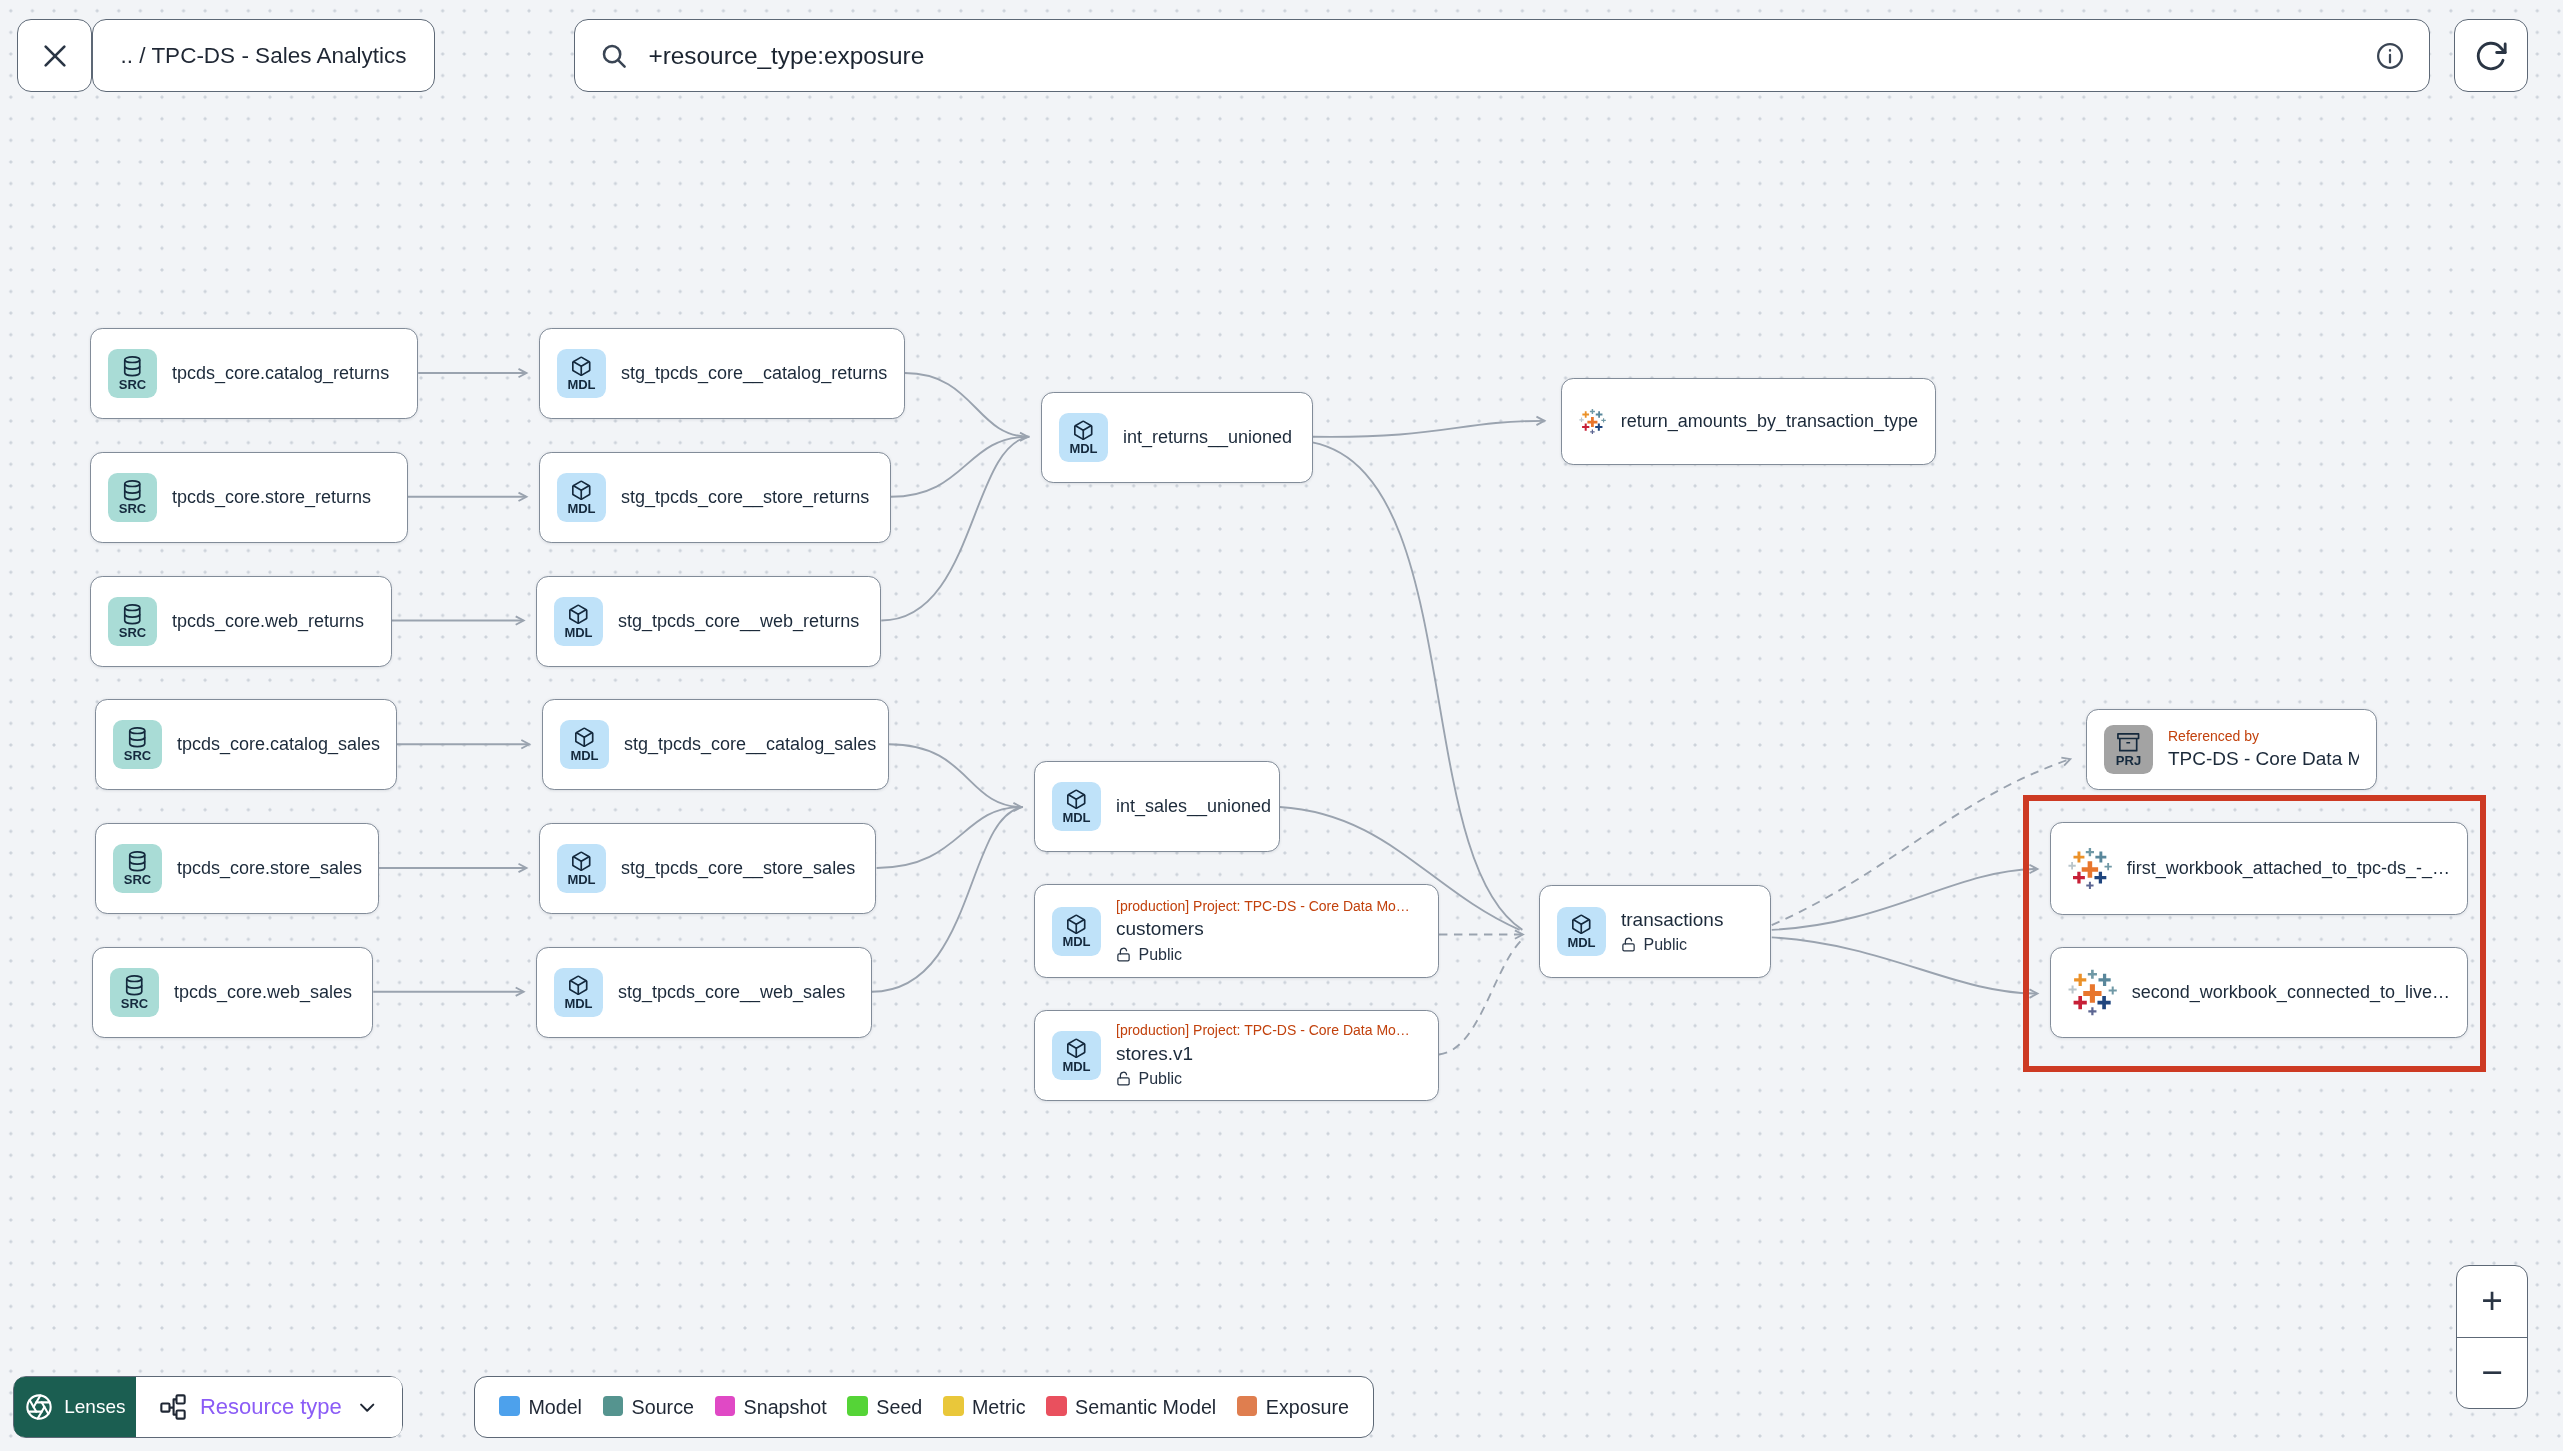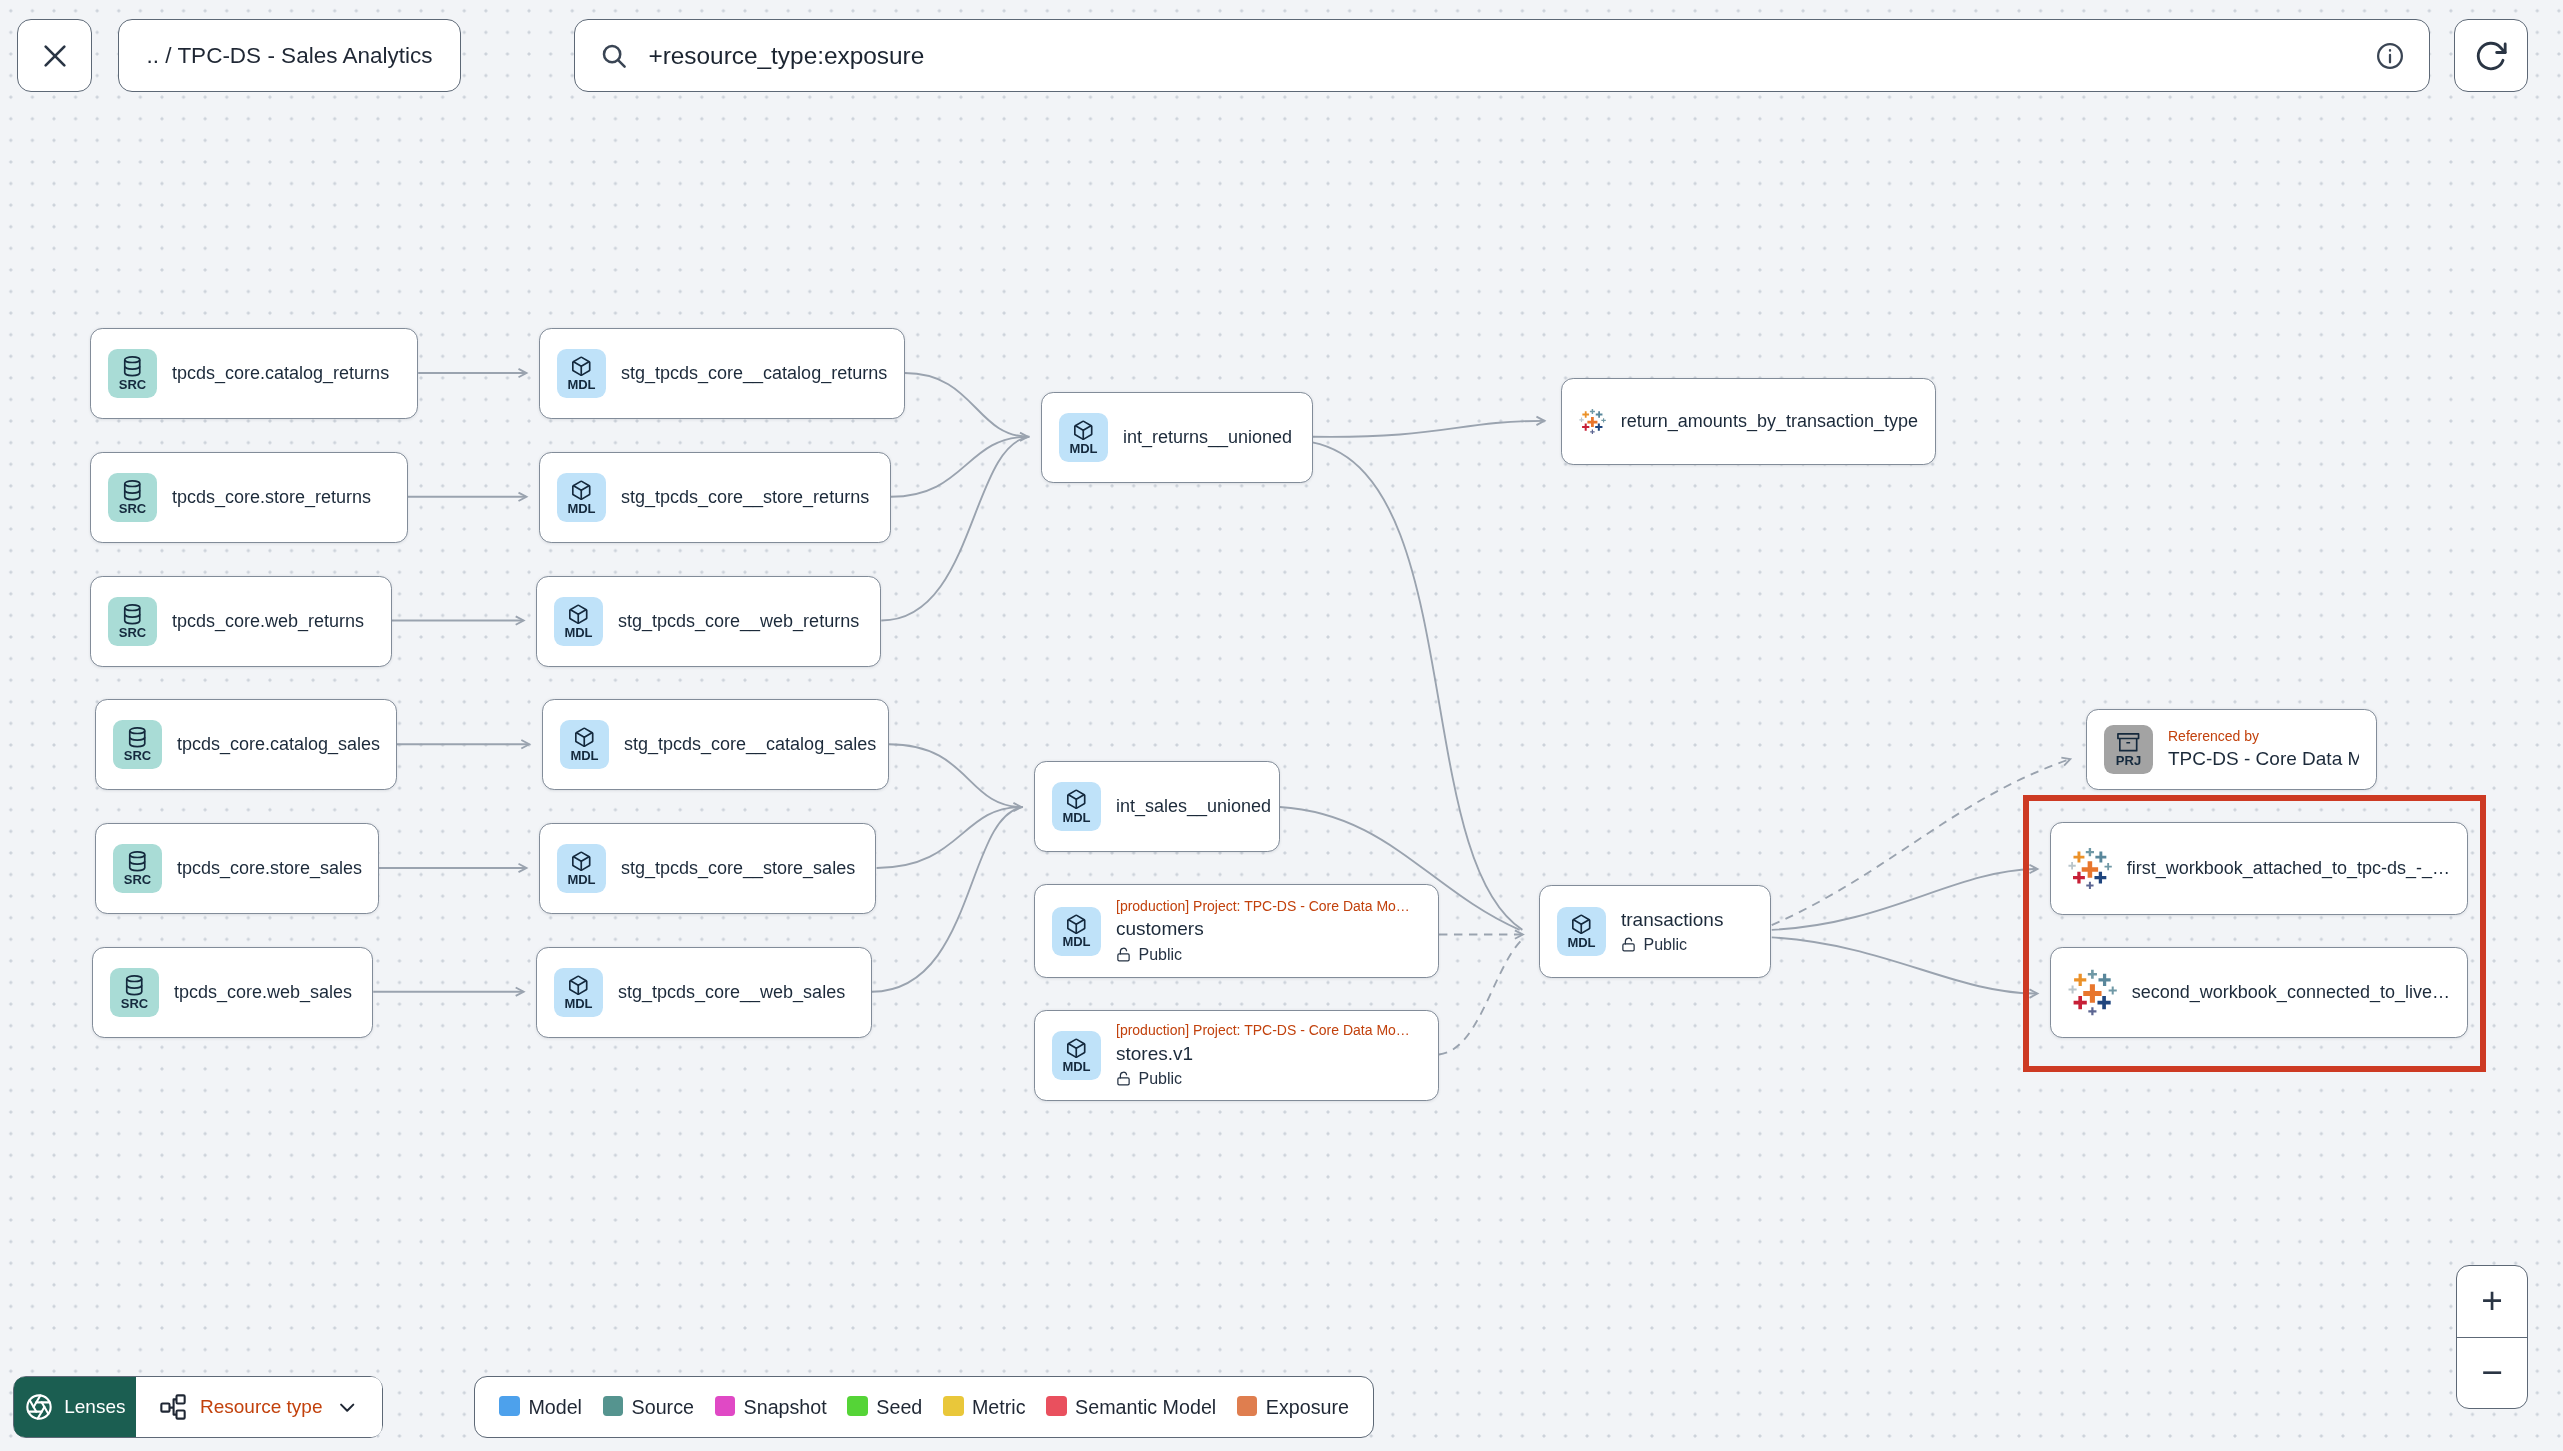--- a/index.html
+++ b/index.html
@@ -12,21 +12,21 @@
     color:#1c2a3a;
   }
   
   .tbtn{
     position:absolute; top:19px; height:73px; background:#fff;
     border:1.9px solid #5d6876; border-radius:14px; box-sizing:border-box;
     display:flex; align-items:center; justify-content:center;
     color:#2a3544; cursor:pointer;
   }
   #close-btn{left:17px; width:75px;}
-  #breadcrumb{left:118px; width:343px; font-size:22.5px; color:#1f2734;}
+  #breadcrumb{left:92px; width:343px; font-size:22.5px; color:#1f2734;}
   #searchbar{
     position:absolute; top:19px; left:574px; width:1856px; height:73px;
     background:#fff; border:1.9px solid #5d6876; border-radius:14px;
     box-sizing:border-box; display:flex; align-items:center; gap:17px;
     padding:0 24.4px;
   }
   #searchbar input{
     flex:1; border:none; outline:none; font-family:inherit;
     font-size:24.4px; color:#1b2430; background:transparent;
   }
@@ -65,21 +65,21 @@
     display:flex; align-items:center; z-index:4;
   }
   #lens-group{left:13px;}
   #lenses-btn{
     height:100%; background:#1b5e51; color:#fff; border-radius:10.3px 0 0 10.3px;
     display:flex; align-items:center; gap:11.2px; padding:0 11px; font-size:19px;
     cursor:pointer;
   }
   #resource-btn{
     height:100%; display:flex; align-items:center; gap:13px; padding:0 22.5px;
-    font-size:19px; color:#c2410c; cursor:pointer; background:#fff;
+    font-size:22px; color:#8b5cf6; cursor:pointer; background:#fff;
     border-radius:0 10.3px 10.3px 0;
   }
   #legend{left:474px; gap:20.6px; padding:0 24.4px; z-index:4;}
   .litem{display:flex; gap:8.4px; font-size:19.7px; color:#1f2734;}
   .swatch{width:20.6px; height:20.6px; border-radius:3.7px; flex:none;}
   
   #zoomctl{
     position:absolute; left:2456px; top:1265px; width:72px; height:144px;
     background:#fff; border:1.9px solid #5d6876; border-radius:13px;
     box-sizing:border-box; display:flex; flex-direction:column; z-index:4;

